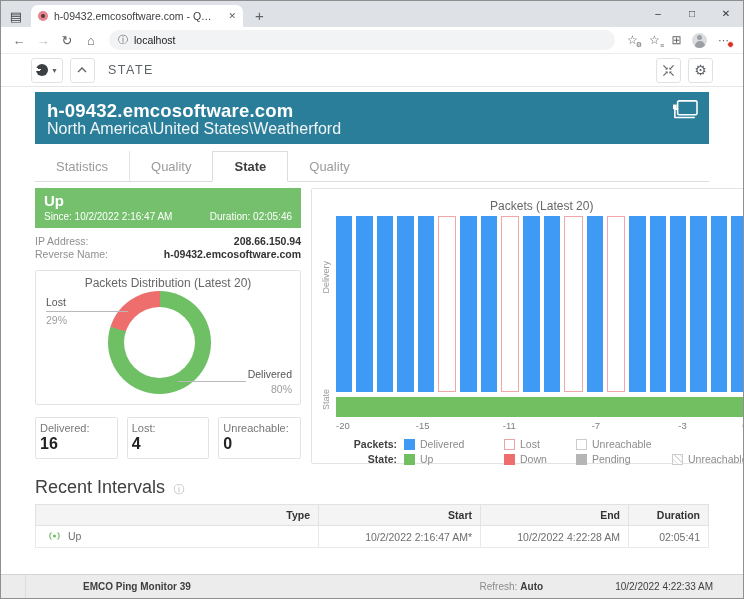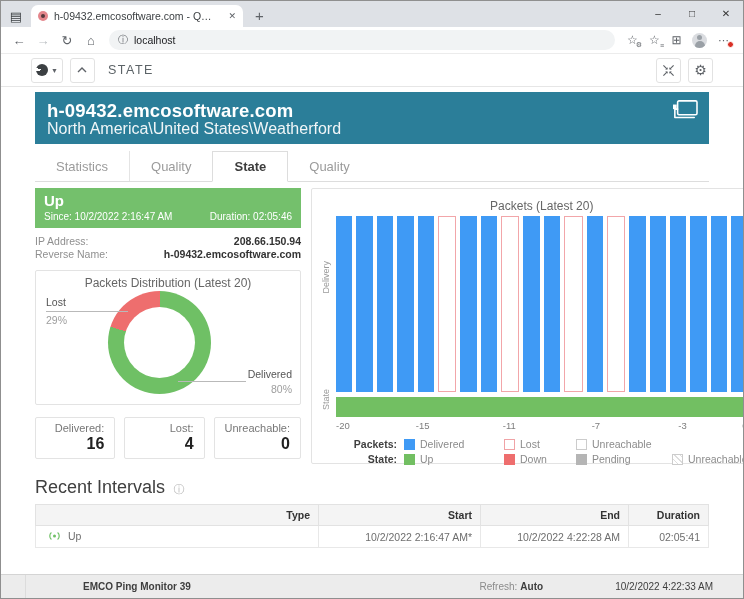--- a/index.html
+++ b/index.html
@@ -64,21 +64,21 @@
 .card-title{text-align:center;font-size:12px;color:#666;margin-top:5px}
 .donut{position:absolute;left:72px;top:20px;width:103px;height:103px;border-radius:50%}
 .donut::after{content:"";position:absolute;inset:16px;background:#fff;border-radius:50%}
 .co-lost-label{position:absolute;left:10px;top:25px;font-size:10.5px;color:#555}
 .co-line-lost{position:absolute;left:10px;top:40px;width:82px;border-top:1px solid #b9b9b9}
 .co-lost-pct{position:absolute;left:10px;top:43px;font-size:10.5px;color:#9e9e9e}
 .co-del-label{position:absolute;right:8px;top:97px;font-size:10.5px;color:#555}
 .co-line-del{position:absolute;left:142px;top:110px;width:68px;border-top:1px solid #b9b9b9}
 .co-del-pct{position:absolute;right:8px;top:112px;font-size:10.5px;color:#9e9e9e}
 .counters{display:flex;gap:9px;margin-top:12px}
-.counter{flex:1;border:1px solid #e3e3e3;border-radius:2px;text-align:right;padding:4px 10px 5px}
+.counter{flex:1;border:1px solid #e3e3e3;border-radius:2px;text-align:left;padding:4px 4px 5px}
 .c-label{font-size:11px;color:#777}
 .c-value{font-size:16px;font-weight:bold;color:#222;margin-top:1px}
 
 .chart-card{border:1px solid #e3e3e3;border-radius:2px;height:276px;padding:5px 10px 0 24px;position:relative}
 .bars{height:176px;display:flex;gap:4px;margin-top:3px}
 .bar{flex:1}
 .bar.delivered{background:#3f9af5}
 .bar.lost{background:#fff;border:1px solid #f2a6a9}
 .state-track{height:20px;margin-top:5px;background:#72bf62}
 .x-axis{position:relative;height:12px;margin-top:3px;font-size:9.5px;color:#7d7d7d}

